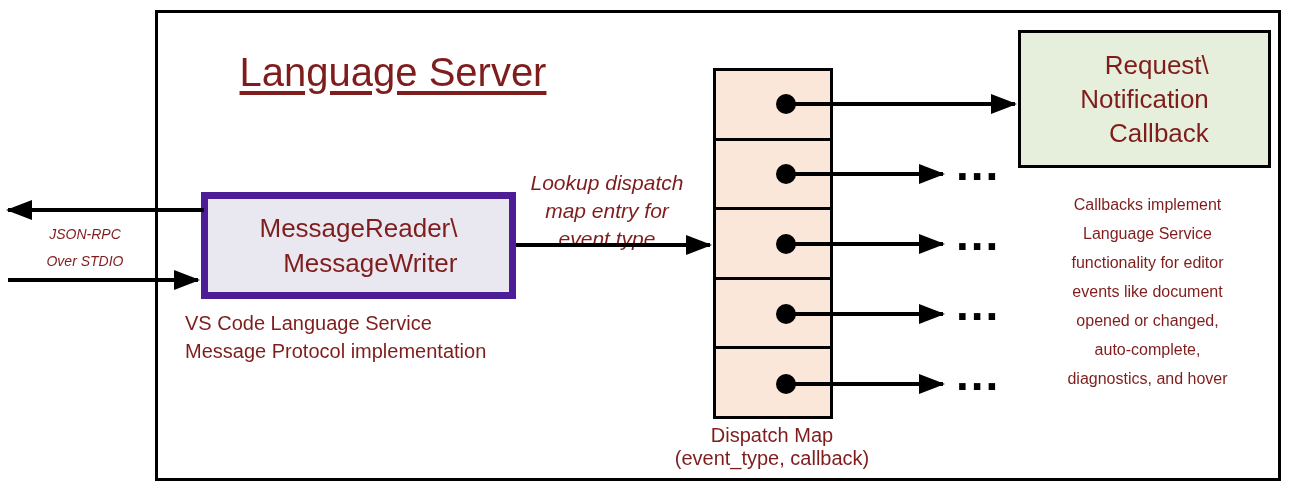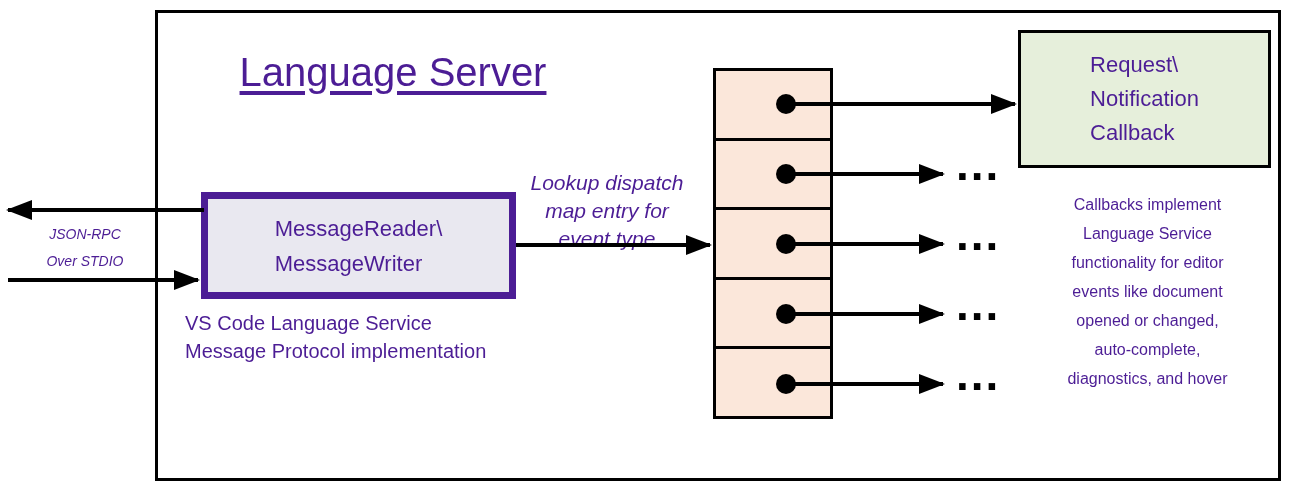--- a/index.html
+++ b/index.html
@@ -1,18 +1,18 @@
 <!DOCTYPE html>
 <html><head>
 <meta charset="utf-8">
 <style>
   html,body { margin:0; padding:0; background:#fff; }
   .canvas {
     position:relative; width:1291px; height:494px; background:#ffffff;
-    font-family:"Liberation Sans", sans-serif; color:#4c1d95; overflow:hidden;
+    font-family:"Liberation Sans", sans-serif; color:#7f1d1d; overflow:hidden;
   }
   .abs { position:absolute; }
   .outer-box {
     left:155px; top:10px; width:1126px; height:471px;
     border:3.5px solid #000; box-sizing:border-box; background:#fff;
   }
   .title {
     left:213px; top:50px; width:360px; text-align:center;
     font-size:40px; text-decoration:underline; text-underline-offset:5px;
     white-space:nowrap;
@@ -20,21 +20,21 @@
   .io-label {
     left:5px; top:221px; width:160px; text-align:center;
     font-style:italic; font-size:14px; line-height:27px; white-space:pre-line;
   }
   .reader-box {
     left:201px; top:192px; width:315px; height:107px; box-sizing:border-box;
     background:#E9E8F0; border:7px solid #4c1d95;
     display:flex; align-items:center; justify-content:center;
   }
   .reader-box span, .callback-box span {
-    text-align:left; font-size:22px; line-height:35px; white-space:pre-line;
+    text-align:right; font-size:26px; line-height:35px; white-space:pre-line;
   }
   .reader-caption {
     left:185px; top:309px; width:380px; text-align:left;
     font-size:20px; line-height:28px; white-space:pre-line;
   }
   .lookup-label {
     left:518px; top:155px; width:178px; text-align:center;
     font-style:italic; font-size:21px; line-height:28px; white-space:pre-line;margin-top:14px;
   }
   .dispatch-map {
@@ -95,20 +95,22 @@
 event type</div>
 
   <div class="abs dispatch-map">
     <div class="dispatch-cell"></div>
     <div class="dispatch-cell"></div>
     <div class="dispatch-cell"></div>
     <div class="dispatch-cell"></div>
     <div class="dispatch-cell"></div>
   </div>
 
+  <div class="abs map-caption">Dispatch Map
+(event_type, callback)</div>
 
 
   <div class="abs callback-box">
     <span>Request\
 Notification
 Callback</span>
   </div>
 
   <div class="abs callback-caption">Callbacks implement
 Language Service

